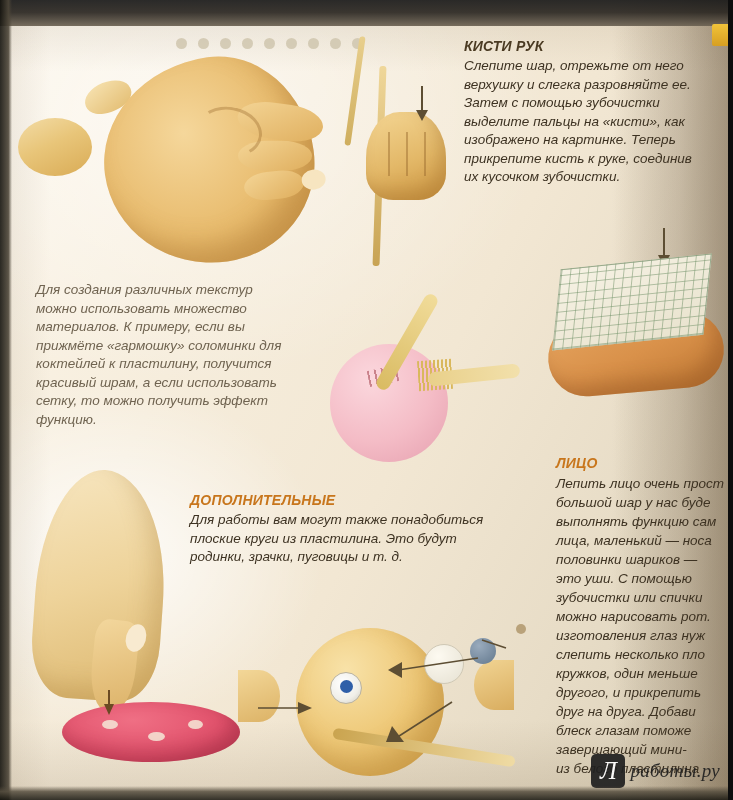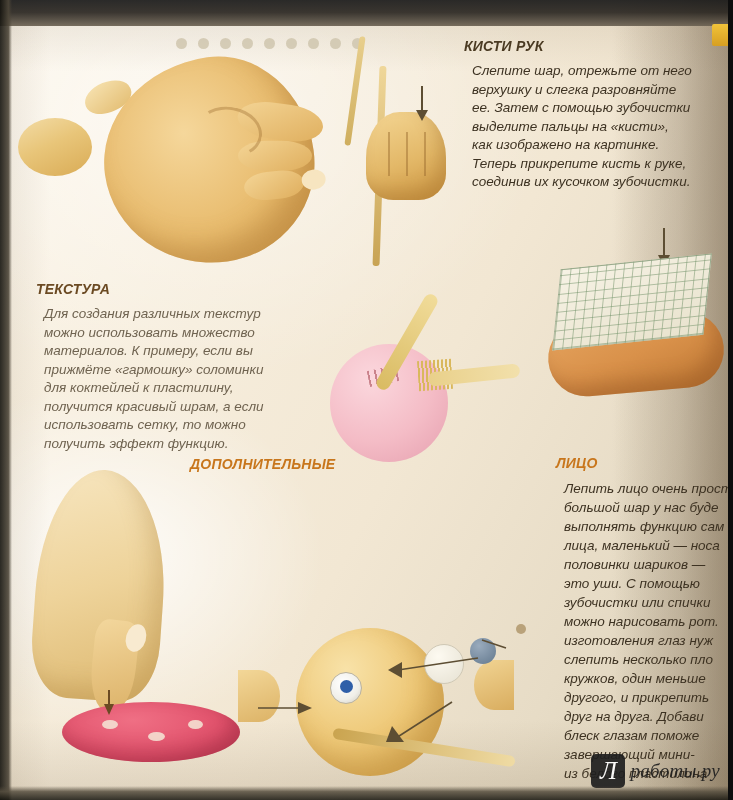--- a/index.html
+++ b/index.html
@@ -101,29 +101,29 @@
   .head {
     font-weight: bold;
     letter-spacing: .2px;
     margin: 0 0 3px 0;
     font-size: 14px;
   }
   .head.brown { color: #6b4a23; }
   .head.dark  { color: #4a3a22; }
   .head.orange{ color: #c8761c; }
   .body {
-    margin: 8px;
+    margin: 0;
     font-size: 13.5px;
     line-height: 18.5px;
     color: #3d3222;
   }
 
   #t-kisti  { left: 464px; top: 38px;  width: 236px; }
   #t-tekst  { left: 36px;  top: 281px; width: 252px; }
-  #t-dopoln { left: 190px; top: 456px; width: 300px; }
+  #t-dopoln { left: 190px; top: 492px; width: 300px; }
   #t-lico   { left: 556px; top: 455px; width: 190px; }
   #t-lico .body { line-height: 19px; }
   #t-lico .body span { display: block; white-space: nowrap; }
 
   .faded { color: #6f6350; }
 
   
   .ill { position: absolute; }
 
   .blob {
@@ -453,26 +453,26 @@
     <line x1="2" y1="18" x2="44" y2="18" stroke="#5d4e33" stroke-width="1.6"></line>
     <polygon points="42,12 42,24 56,18" fill="#5d4e33"></polygon>
   </svg>
 
   <div class="txt" id="t-kisti">
     <h3 class="head dark">КИСТИ РУК</h3>
     <p class="body">Слепите шар, отрежьте от него верхушку и слегка разровняйте ее. Затем с помощью зубочистки выделите пальцы на «кисти», как изображено на картинке. Теперь прикрепите кисть к руке, соединив их кусочком зубочистки.</p>
   </div>
 
   <div class="txt" id="t-tekst">
-    <h3 class="head brown">ТЕКСТУРА</h3>
     <p class="body faded">Для создания различных текстур можно использовать множество материалов. К примеру, если вы прижмёте «гармошку» соломинки для коктейлей к пластилину, получится красивый шрам, а если использовать сетку, то можно получить эффект функцию.</p>
   </div>
 
   <div class="txt" id="t-dopoln">
     <h3 class="head orange">ДОПОЛНИТЕЛЬНЫЕ</h3>
+    <p class="body">Для работы вам могут также понадобиться плоские круги из пластилина. Это будут родинки, зрачки, пуговицы и т. д.</p>
   </div>
 
   <div class="txt" id="t-lico">
     <h3 class="head orange">ЛИЦО</h3>
     <p class="body">
       <span>Лепить лицо очень прост</span>
       <span>большой шар у нас буде</span>
       <span>выполнять функцию сам</span>
       <span>лица, маленький — носа</span>
       <span>половинки шариков —</span>

